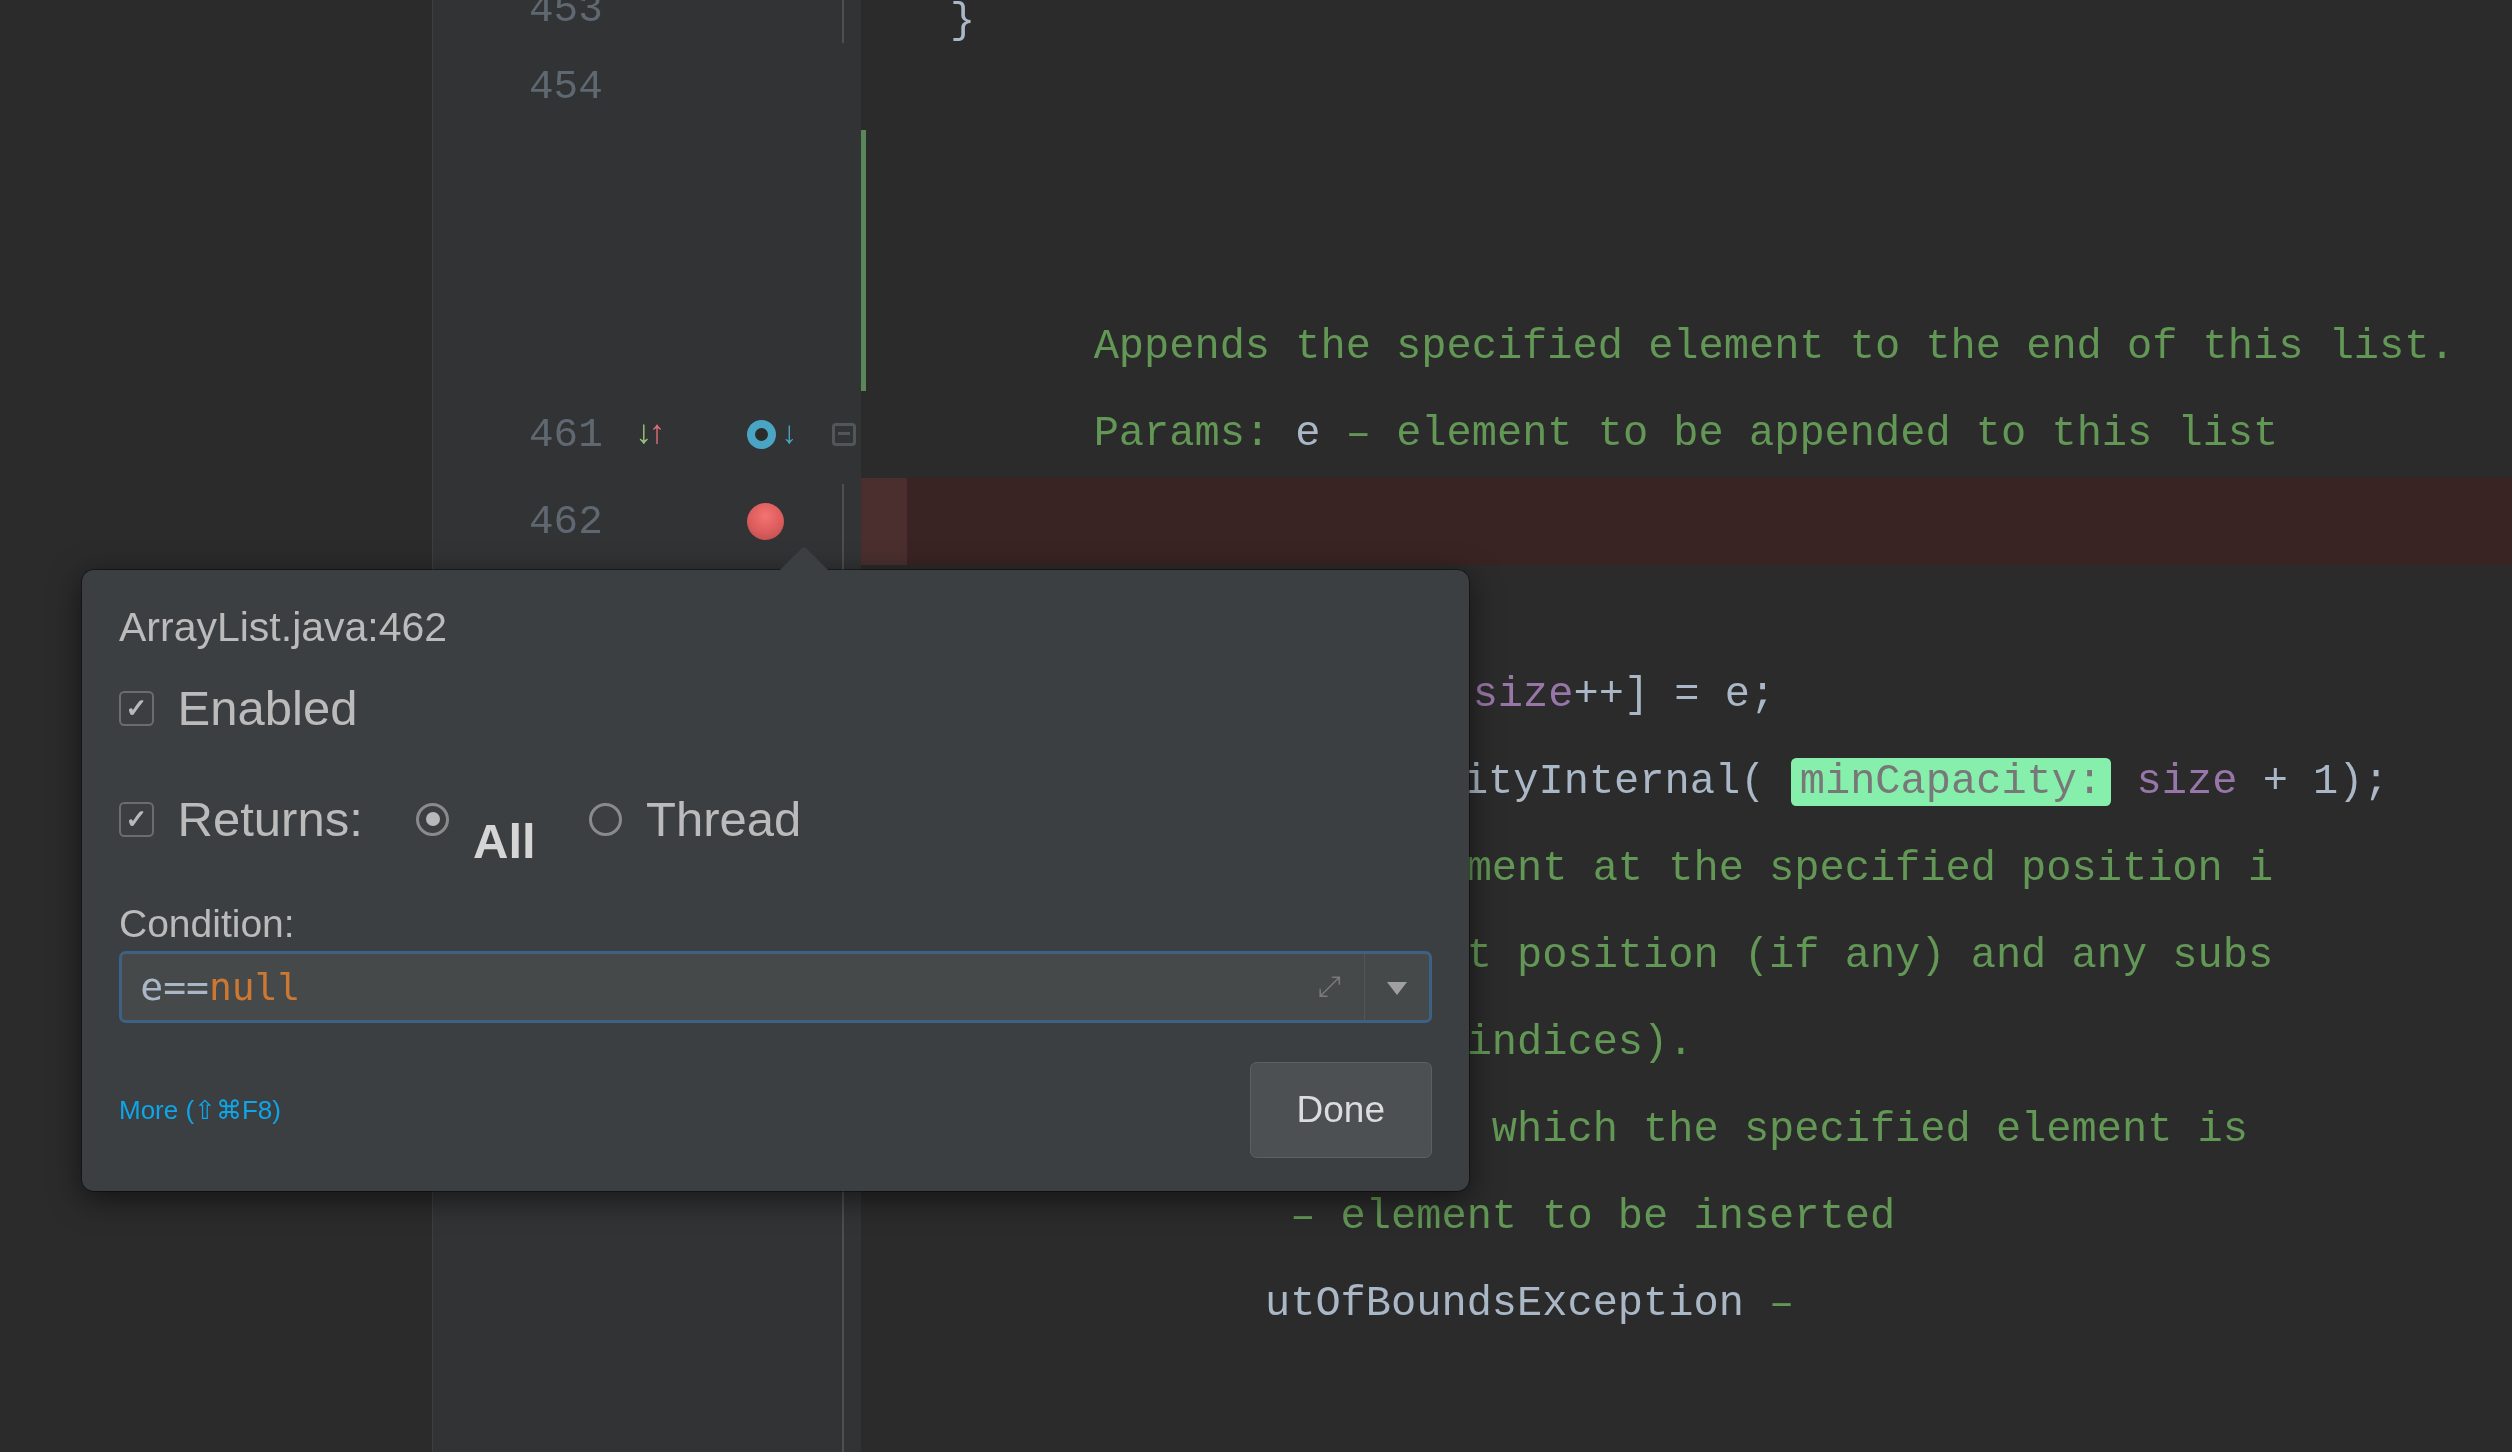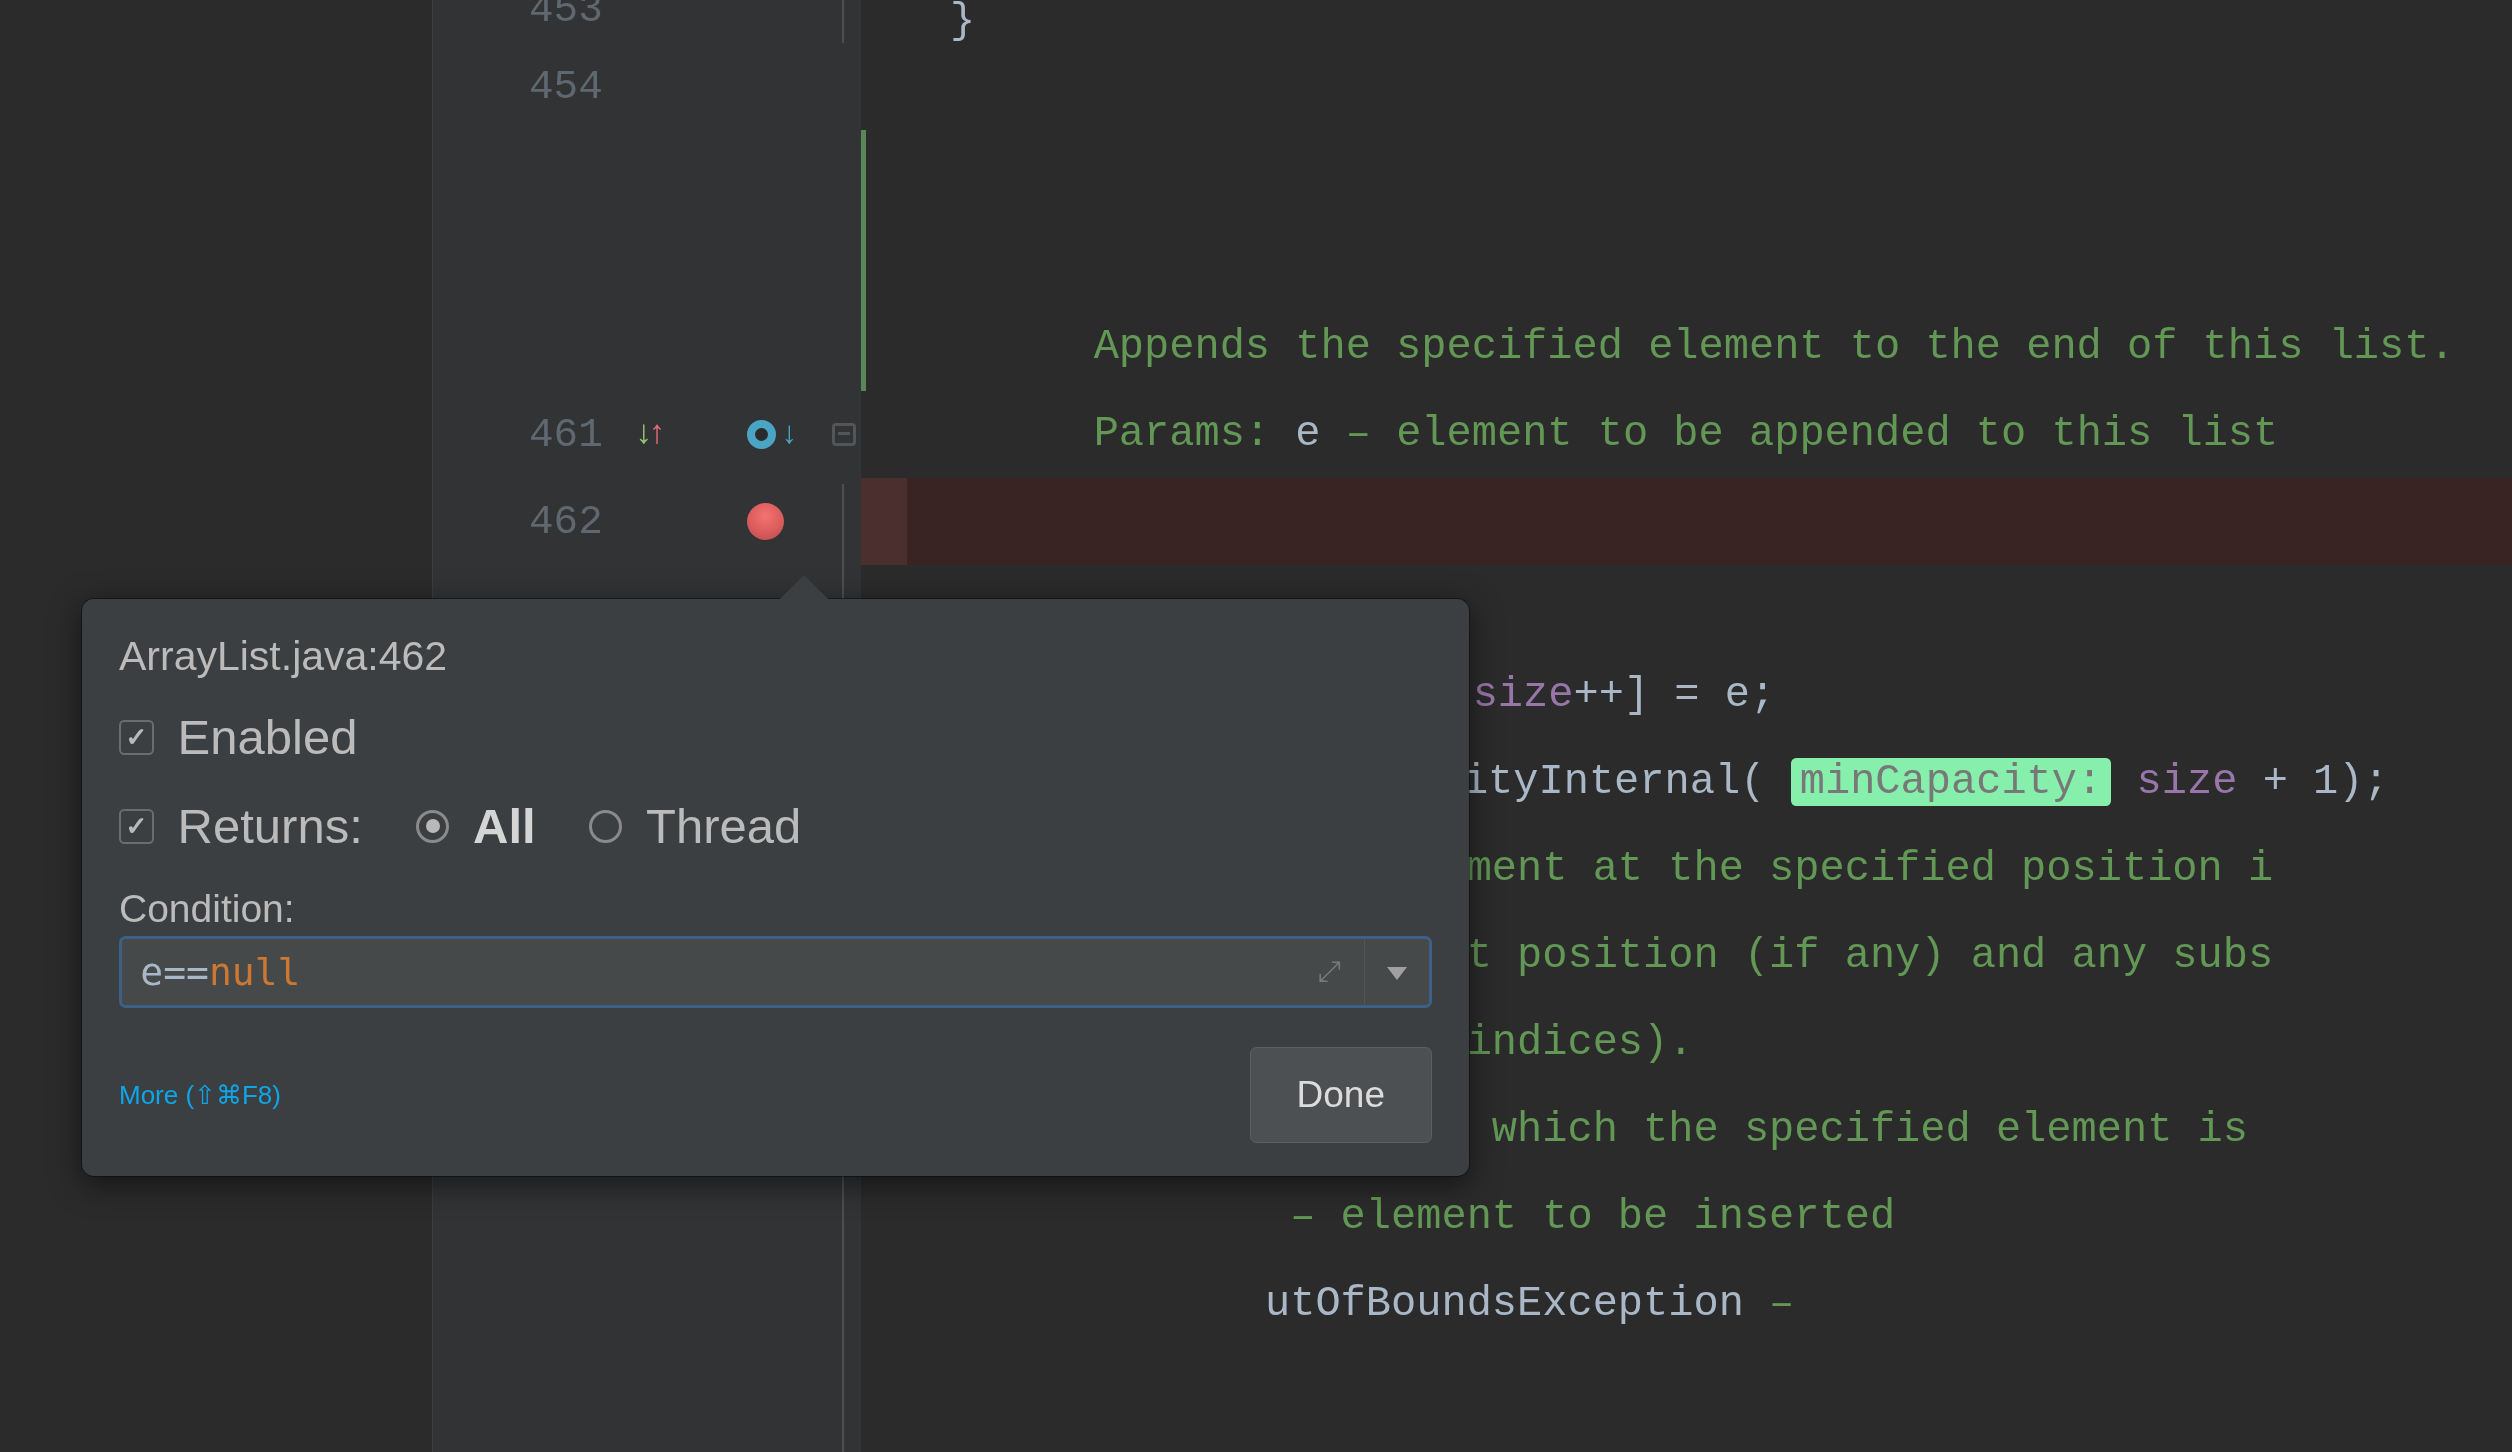--- a/index.html
+++ b/index.html
@@ -193,21 +193,21 @@
   .bp-dot2 {
     width: 37px; height: 37px;
     background: radial-gradient(circle at 50% 35%, #f47272 0%, #db5c5c 55%, #b24a4a 100%);
     border-radius: 50%;
   }
 
   
   .popup {
     position: absolute;
     left: 82px;
-    top: 599px;
+    top: 570px;
     width: 1387px;
     background: #3c3f41;
     border-radius: 11.8px;
     box-shadow: 0 7.9px 31px rgba(0,0,0,.55), 0 0 0 0.7px rgba(0,0,0,.5);
     padding: 34px 37px 33px 37px;
     font-family: -apple-system, BlinkMacSystemFont, "Segoe UI", Helvetica, sans-serif;
     z-index: 10;
   }
 
   .popup-arrow {
@@ -260,21 +260,21 @@
     justify-content: center;
     cursor: pointer;
   }
   .radio.checked::after {
     content: "";
     width: 14.4px; height: 14.4px;
     background: #b9b9b9;
     border-radius: 50%;
   }
 
-  .bold { font-weight: 600; color: #d5d5d5; }
+  .bold { font-weight: 600; color: #d5d5d5; margin-top: 44px; }
 
   .cond-label {
     font-size: 39px;
     color: #bbbbbb;
     margin-bottom: 5px;
   }
 
   .cond-field {
     display: flex;
     align-items: stretch;

